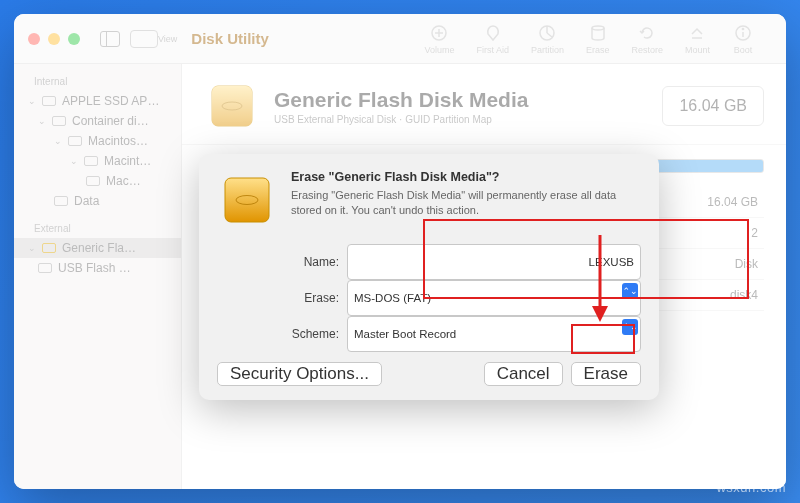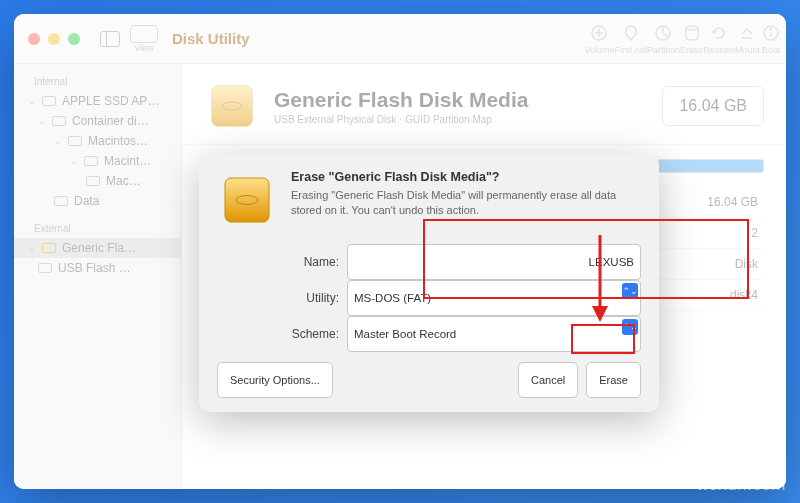--- a/index.html
+++ b/index.html
@@ -4,24 +4,24 @@
 <style>
 * { box-sizing: border-box; margin: 0; padding: 0; font-family: -apple-system, "Helvetica Neue", Arial, sans-serif; }
 body { width: 800px; height: 503px; background: linear-gradient(135deg, #2a7be8, #3a8cf0); overflow: hidden; position: relative; }
 .window { position: absolute; top: 14px; left: 14px; right: 14px; bottom: 14px; background: #fff; border-radius: 10px; box-shadow: 0 20px 60px rgba(0,0,0,0.3); overflow: hidden; display: flex; flex-direction: column; }
 .titlebar { height: 50px; display: flex; align-items: center; border-bottom: 1px solid #ddd; background: #f6f6f6; }
 .traffic { display: flex; gap: 8px; padding: 0 14px; }
 .dot { width: 12px; height: 12px; border-radius: 50%; }
 .dot.red { background: #ff5f57; } .dot.yellow { background: #febc2e; } .dot.green { background: #28c840; }
 .sidebartoggle { width:20px; height:16px; margin-left:6px; margin-right:10px; border:1px solid #999; border-radius:3px; position:relative; }
 .sidebartoggle::before { content:''; position:absolute; left:5px; top:0; bottom:0; width:1px; background:#999; }
-.viewctrl { display:flex; flex-direction:column; align-items:center; color:#a5a5a5; font-size:9px; margin-right:14px; }
+.viewctrl { display:flex; flex-direction:row; align-items:center; color:#a5a5a5; font-size:9px; margin-right:14px; }
 .viewctrl .vicon { width:28px; height:18px; border:1px solid #bbb; border-radius:4px; }
 .apptitle { font-size: 15px; font-weight: 700; color: #a16207; }
-.toolbar-right { margin-left:auto; display:flex; padding-right:4px; }
+.toolbar-right { margin-left:auto; display:flex; gap:22px; padding-right:32px; }
 .titem { display:flex; flex-direction:column; align-items:center; color:#b5b5b5; font-size:9px; gap:2px; }
 .titem .ti { width:22px; height:20px; display:flex; align-items:center; justify-content:center; }
 .titem svg { width:20px; height:20px; stroke:#c0c0c0; fill:none; stroke-width:1.5; }
 .body { flex:1; display:flex; }
 .sidebar { width: 168px; background: #f3f1f2; border-right: 1px solid #e0e0e0; padding: 8px 0; font-size: 12px; color: #6a6a6a; }
 .sidebar .hdr { font-size: 10px; color: #9a9a9a; padding: 4px 20px; font-weight: 500; }
 .sidebar .item { display:flex; align-items:center; gap:6px; padding: 3px 10px 3px 14px; white-space:nowrap; overflow:hidden; text-overflow:ellipsis; }
 .sidebar .item.lvl1 { padding-left: 24px; }
 .sidebar .item.lvl2 { padding-left: 40px; }
 .sidebar .item.lvl3 { padding-left: 56px; }
@@ -49,27 +49,27 @@
 .dlg-top { display:flex; gap:14px; }
 .dlg-disk { width:60px; height:60px; flex-shrink:0; }
 .dlg-title { font-weight:700; font-size:12.5px; margin-bottom:4px; }
 .dlg-desc { font-size:11px; color:#666; line-height:1.35; }
 .form { margin:14px 0 10px 66px; }
 .frow { display:flex; align-items:center; }
 .frow label { width:56px; text-align:right; margin-right:8px; color:#444; }
 .frow input, .frow .select { flex:1; height:36px; border:1px solid #c8c8c8; border-radius:4px; background:#fff; padding:0 6px; font-size:11.5px; color:#333; display:flex; align-items:center; position:relative;text-align:right; }
 .frow .select .arrow { position:absolute; right:2px; top:2px; width:16px; height:16px; background:#2f7bf5; border-radius:3px; display:flex; align-items:center; justify-content:center; color:#fff; font-size:9px; }
 .dlg-btns { display:flex; gap:8px; margin-top:6px; }
-.btn { height:36px; padding:0 12px; border:1px solid #c8c8c8; border-radius:5px; background:#fff; font-size:11px; color:#333; display:flex; align-items:center; }
+.btn { height:24px; padding:0 12px; border:1px solid #c8c8c8; border-radius:5px; background:#fff; font-size:17px; color:#333; display:flex; align-items:center; }
 
 .red-box-form { position:absolute; border:2px solid #e02020; top:219px; left:423px; width:326px; height:80px; pointer-events:none; }
 .red-box-erase { position:absolute; border:2px solid #e02020; top:324px; left:571px; width:64px; height:30px; pointer-events:none; }
 .arrow-annot { position:absolute; top:230px; left:580px; pointer-events:none; }
 
-.watermark { position:absolute; bottom:8px; right:14px; font-size:17px; color:rgba(255,255,255,0.6); letter-spacing:0.5px; }
+.watermark { position:absolute; bottom:8px; right:14px; font-size:13px; color:rgba(255,255,255,0.6); letter-spacing:0.5px; }
 </style>
 </head>
 <body>
 
 <div class="window">
   <div class="titlebar">
     <div class="traffic">
       <div class="dot red"></div>
       <div class="dot yellow"></div>
       <div class="dot green"></div>
@@ -259,21 +259,21 @@
         <div class="dlg-title">Erase "Generic Flash Disk Media"?</div>
         <div class="dlg-desc">Erasing "Generic Flash Disk Media" will permanently erase all data stored on it. You can't undo this action.</div>
       </div>
     </div>
     <div class="form">
       <div class="frow">
         <label>Name:</label>
         <input type="text" value="LEXUSB" style="">
       </div>
       <div class="frow">
-        <label>Utility:</label>
+        <label>Erase:</label>
         <div class="select">
             <span>MS-DOS (FAT)</span>
             <span class="arrow">⌃⌄</span>
           </div>
       </div>
       <div class="frow">
         <label>Scheme:</label>
         <div class="select">
             <span>Master Boot Record</span>
             <span class="arrow">⌃⌄</span>

